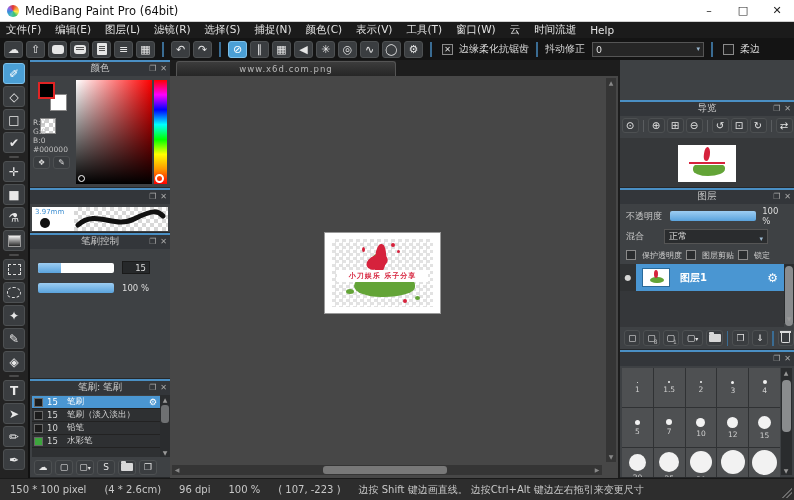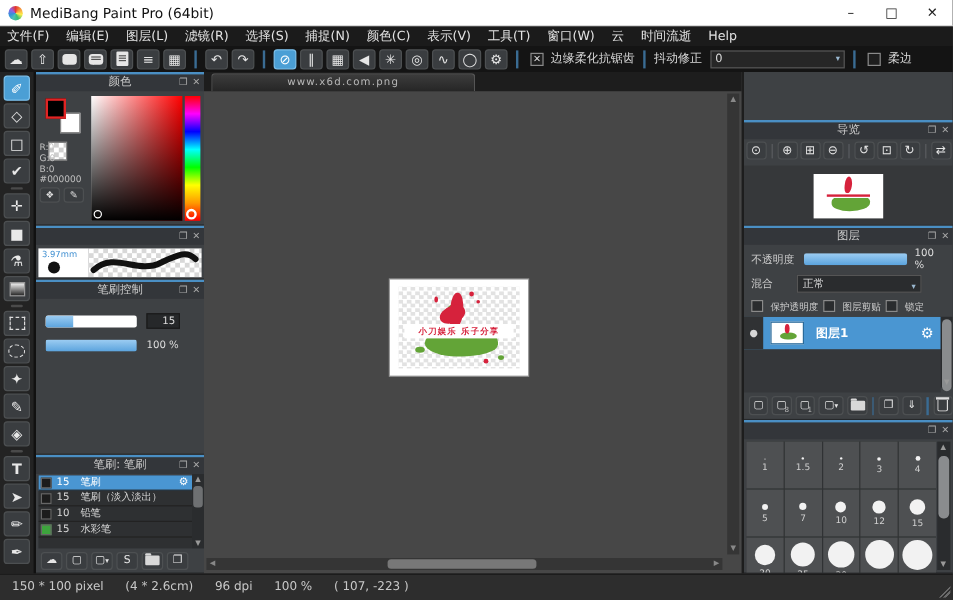--- a/index.html
+++ b/index.html
@@ -764,16 +764,17 @@
       </div>
     </div>
   </div>
 
   <div class="statusbar">
     <span class="stxt">150 * 100 pixel</span>
     <span class="stxt">(4 * 2.6cm)</span>
     <span class="stxt">96 dpi</span>
     <span class="stxt">100 %</span>
     <span class="stxt">( 107, -223 )</span>
+    <span class="stxt">边按 Shift 键边画直线。  边按Ctrl+Alt 键边左右拖引来变更尺寸</span>
     <div class="grip"></div>
   </div>
 
 </div>
 
 </body></html>

